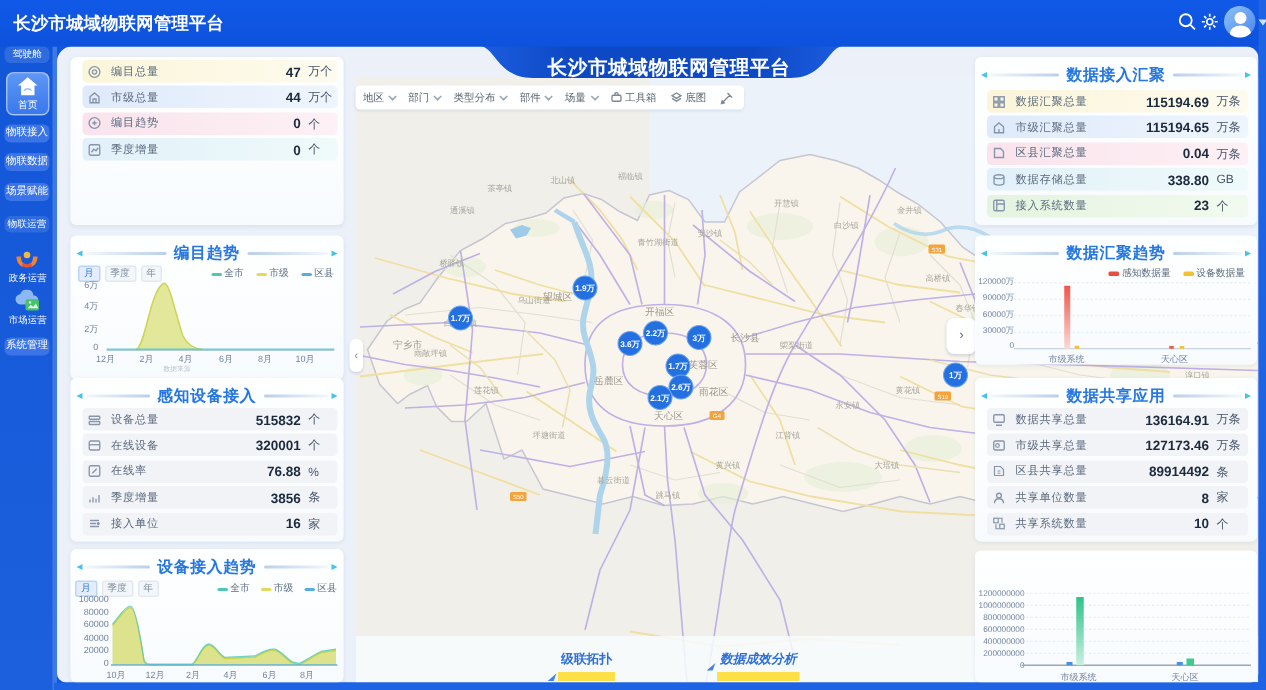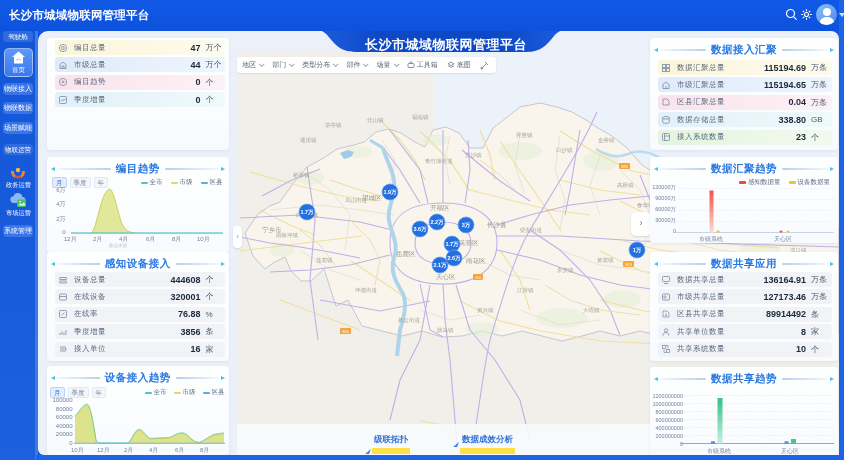--- a/index.html
+++ b/index.html
@@ -286,21 +286,21 @@
   </div>
 
   <div class="abs" style="left:233px;top:226px;width:9px;height:22px;background:#fff;border-radius:4px;box-shadow:0 1px 2px rgba(60,90,150,.2);text-align:center;line-height:21px;font-size:8px;color:#8a97a6;">‹</div>
 
   <div class="abs" style="left:631px;top:212px;width:20px;height:24px;background:#fff;border-radius:5px;box-shadow:0 1px 2px rgba(60,90,150,.2);text-align:center;line-height:23px;font-size:9px;color:#5e6b7a;">›</div>
 
   <div class="abs" style="left:366px;top:434px;display:flex;align-items:flex-end;">
       <span class="btri"></span>
       <span class="blink">级联拓扑</span>
     </div>
-  <div class="abs" style="left:454px;top:434px;display:flex;align-items:center;">
+  <div class="abs" style="left:472px;top:434px;display:flex;align-items:center;font-style:italic;">
       <span class="btri"></span>
       <span class="blink">数据成效分析</span>
     </div>
 
   <div class="abs card cardL" style="left:47px;top:38px;width:181.5px;height:112px;">
     <div class="rows">
       <div class="row bg1">
           <svg class="ric" viewBox="0 0 10 10">
             <circle cx="5" cy="5" r="3.6" fill="none" stroke="#8695aa" stroke-width="0.9"></circle>
             <circle cx="5" cy="5" r="1.4" fill="none" stroke="#8695aa" stroke-width="0.9"></circle>
@@ -384,21 +384,21 @@
         <span class="ln lnr"></span>
         <span class="mk mkr"></span>
       </div>
     <div class="rows">
       <div class="row bgg">
           <svg class="ric" viewBox="0 0 10 10">
             <rect x="1.5" y="2.5" width="7" height="2" rx="0.5" fill="none" stroke="#8695aa" stroke-width="0.9"></rect>
             <rect x="1.5" y="6" width="7" height="2" rx="0.5" fill="none" stroke="#8695aa" stroke-width="0.9"></rect>
           </svg>
           <span class="rlb">设备总量</span>
-          <span class="rvl">444608</span>
+          <span class="rvl">515832</span>
           <span class="run w1">个</span>
         </div>
       <div class="row bgg">
           <svg class="ric" viewBox="0 0 10 10">
             <rect x="1.5" y="2" width="7" height="6" rx="1" fill="none" stroke="#8695aa" stroke-width="0.9"></rect>
             <path d="M1.5,4.5 h7" stroke="#8695aa" stroke-width="0.9"></path>
           </svg>
           <span class="rlb">在线设备</span>
           <span class="rvl">320001</span>
           <span class="run w1">个</span>
@@ -620,27 +620,20 @@
             <path d="M3,5.5 v3 h2 M7,4.5 v-3 h-2" fill="none" stroke="#8695aa" stroke-width="0.8"></path>
           </svg>
           <span class="rlb">共享系统数量</span>
           <span class="rvl">10</span>
           <span class="run w1">个</span>
         </div>
     </div>
   </div>
 
   <div class="abs card" style="left:650px;top:367px;width:188px;height:88px;">
-    <div class="ct">
-        <span class="mk mkl"></span>
-        <span class="ln lnl"></span>
-        <span class="tt">数据共享趋势</span>
-        <span class="ln lnr"></span>
-        <span class="mk mkr"></span>
-      </div>
     <div class="axr" style="right:155px;top:25.5px;width:31px;font-size:5.5px;">1200000000</div>
     <div class="axr" style="right:155px;top:33.5px;width:31px;font-size:5.5px;">1000000000</div>
     <div class="axr" style="right:155px;top:41.5px;width:31px;font-size:5.5px;">800000000</div>
     <div class="axr" style="right:155px;top:49.5px;width:31px;font-size:5.5px;">600000000</div>
     <div class="axr" style="right:155px;top:57.5px;width:31px;font-size:5.5px;">400000000</div>
     <div class="axr" style="right:155px;top:65.5px;width:31px;font-size:5.5px;">200000000</div>
     <div class="axr" style="right:155px;top:73.5px;width:31px;font-size:5.5px;">0</div>
     <svg class="abs" style="left:31px;top:28px;" width="153" height="50" viewBox="0 0 153 50">
       <g stroke="#dfe6ee" stroke-width="0.6" stroke-dasharray="1.5,1.5">
         <line x1="0" y1="0.5" x2="153" y2="0.5"></line>

